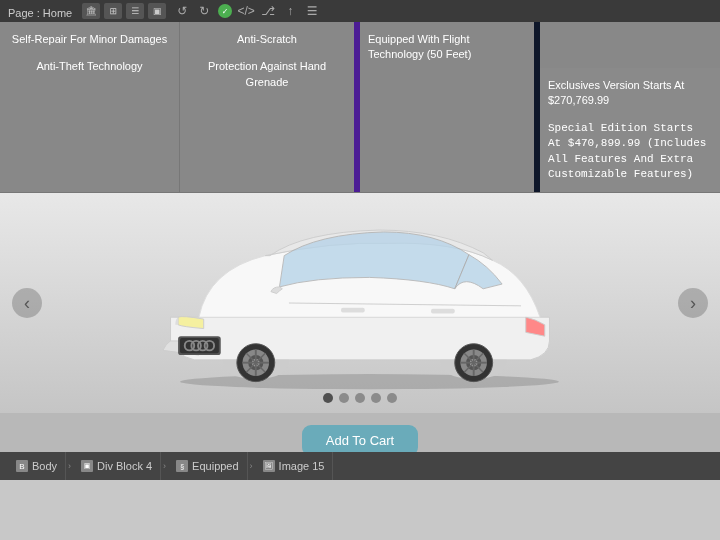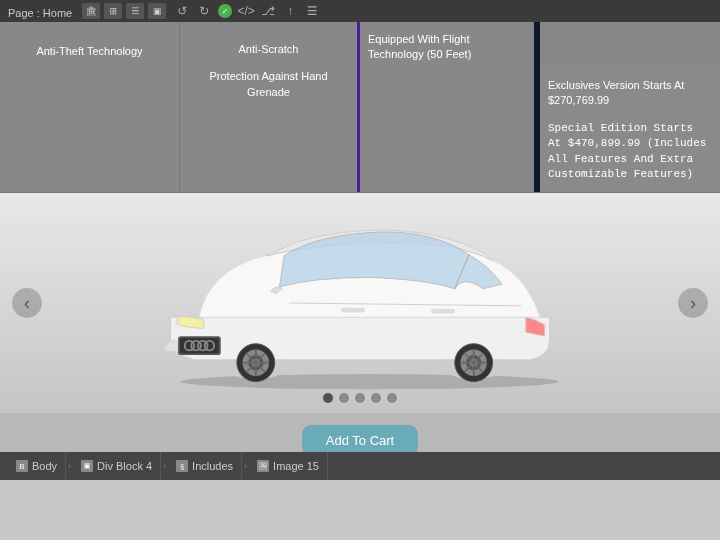--- a/index.html
+++ b/index.html
@@ -251,24 +251,25 @@
     <span class="toolbar-right-icon">⎇</span>
     <span class="toolbar-right-icon">↑</span>
     <span class="toolbar-right-icon">☰</span>
   </div>
 </div>
 
 <div class="main-content">
 
   <div class="features-grid">
     <div style="display:flex; flex-direction:column; align-items:center; padding:10px 8px; border-right:1px solid #777; min-height:90px; font-size:11px; color:#fff; text-align:center;">
+      <span style="color:#fff; font-size:11px; line-height:1.4;">Self-Repair For Minor Damages</span>
       <br>
       <span style="color:#fff; font-size:11px; line-height:1.4;">Anti-Theft Technology</span>
     </div>
-    <div style="display:flex; flex-direction:column; align-items:center; padding:20px 8px; border-right:3px solid #4c1d95; min-height:90px; font-size:11px; color:#fff; text-align:center;">
+    <div style="display:flex; flex-direction:column; align-items:center; padding:10px 8px; border-right:6px solid #4c1d95; min-height:90px; font-size:11px; color:#fff; text-align:center;">
       <span style="color:#fff; font-size:11px; line-height:1.4;">Anti-Scratch</span>
       <br>
       <span style="color:#fff; font-size:11px; line-height:1.4;">Protection Against Hand Grenade</span>
     </div>
     <div style="display:flex; flex-direction:column; align-items:center; padding:10px 8px; border-right:6px solid #0f172a; min-height:90px; font-size:11px; color:#fff; text-align:left;">
       <span style="color:#fff; font-size:11px; line-height:1.4;">Equipped With Flight Technology (50 Feet)</span>
     </div>
     <div style="display:flex; flex-direction:column; align-items:flex-start; padding:10px 8px; min-height:90px; font-size:11px; color:#fff; text-align:left; background:#8a8a8a;margin-top:46px;">
       <span style="color:#fff; font-size:11px; line-height:1.4;">Exclusives Version Starts At $270,769.99</span>
       <br>
@@ -370,20 +371,20 @@
     <span>Body</span>
   </div>
   <span class="bc-arrow">›</span>
   <div class="breadcrumb-item">
     <span class="bc-icon" style="font-size:7px;">▣</span>
     <span>Div Block 4</span>
   </div>
   <span class="bc-arrow">›</span>
   <div class="breadcrumb-item">
     <span class="bc-icon" style="font-size:7px;">§</span>
-    <span>Includes</span>
+    <span>Equipped</span>
   </div>
   <span class="bc-arrow">›</span>
   <div class="breadcrumb-item">
     <span class="bc-icon" style="font-size:7px;">🖼</span>
     <span>Image 15</span>
   </div>
 </div>
 
 </body></html>

